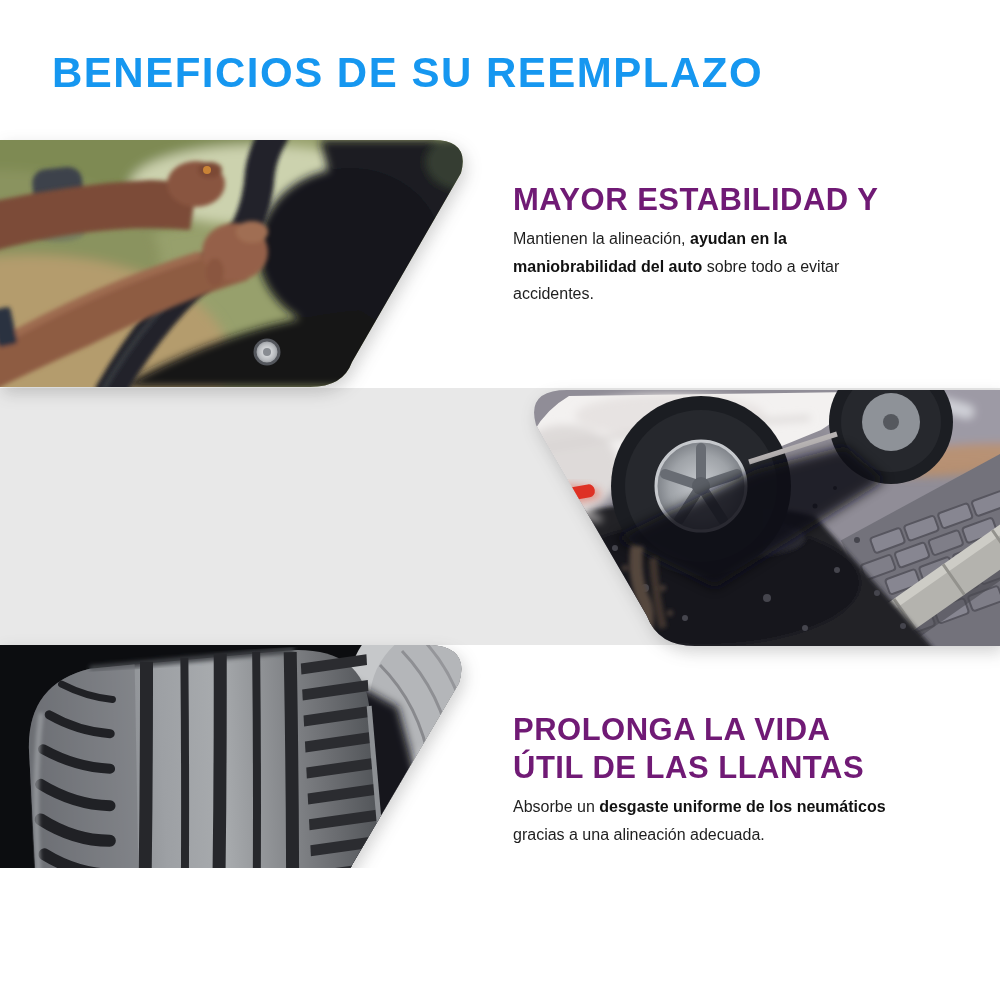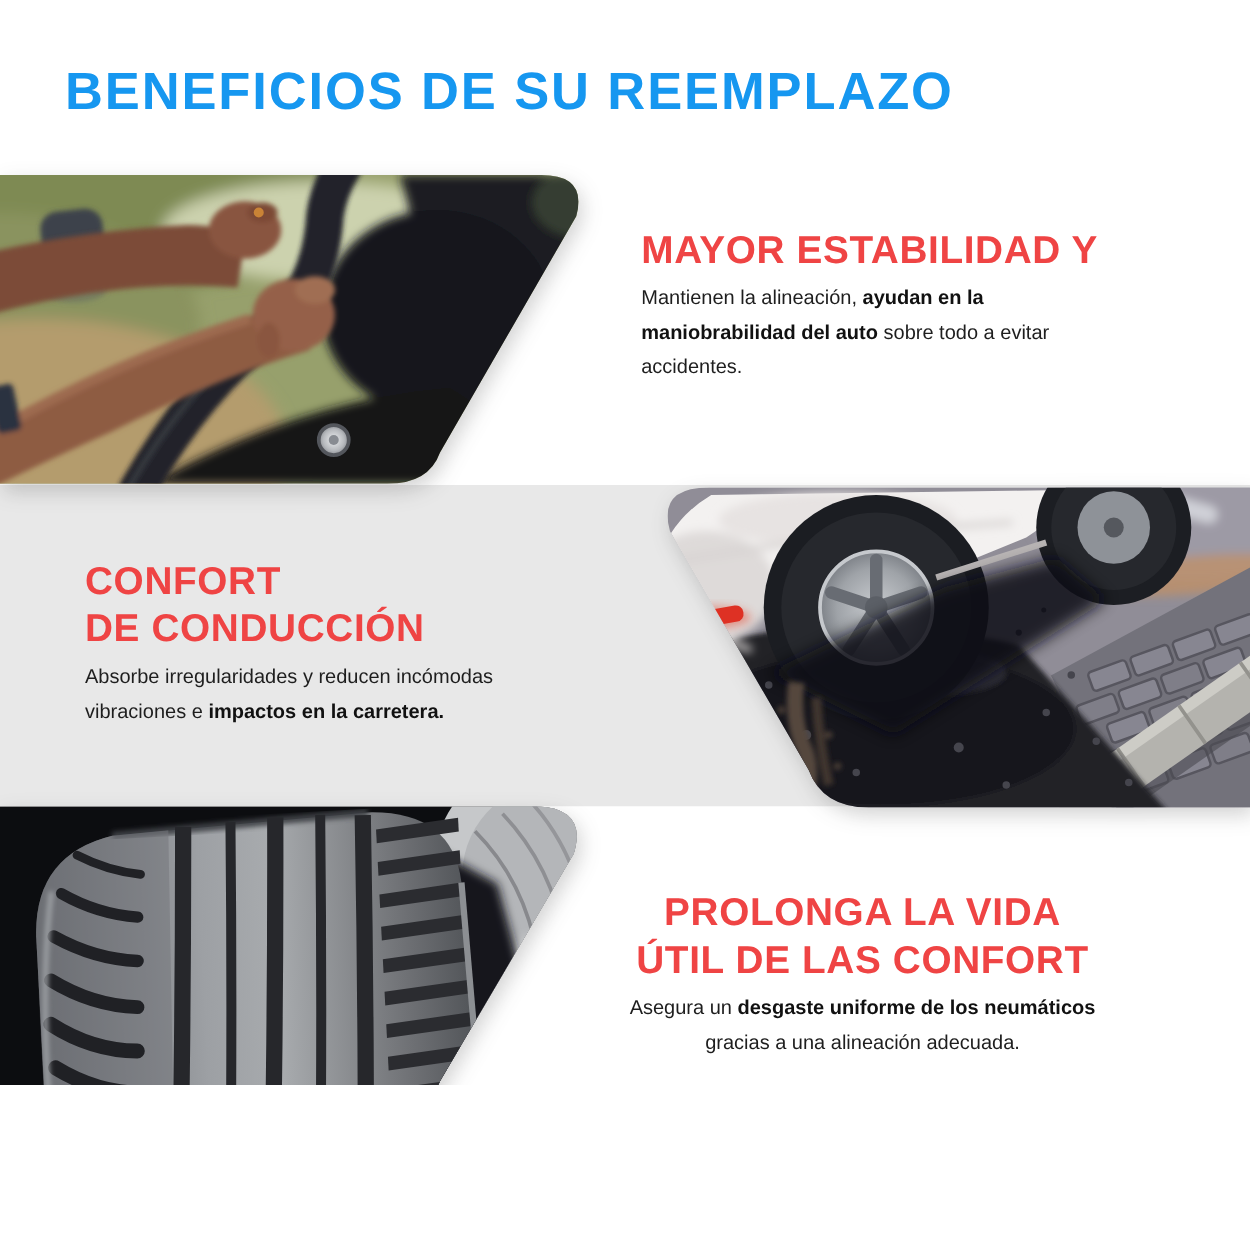--- a/index.html
+++ b/index.html
@@ -12,24 +12,24 @@
     font-size:42px;font-weight:bold;letter-spacing:1.5px;
     color:#1697f0;white-space:nowrap;
   }
   .gray-band{
     position:absolute;left:0;top:388px;width:1000px;height:257px;
     background:#e8e8e8;
   }
   .text-block{position:absolute;}
   .tb-1{left:513px;top:181px;width:400px;}
   .tb-2{left:68px;top:446px;width:410px;}
-  .tb-3{left:485px;top:711px;width:410px;text-align:center;}
+  .tb-3{left:513px;top:711px;width:410px;}
   .benefit-heading{
     font-size:31px;line-height:38px;font-weight:bold;
-    letter-spacing:0.5px;color:#ef4444;
+    letter-spacing:0.5px;color:#701a75;
   }
   .benefit-heading span{display:block;}
   .benefit-body{
     margin-top:6px;font-size:16px;line-height:27.5px;color:#1e1e1e;
   }
   .benefit-body b{color:#111111;}
   .photo{position:absolute;filter:drop-shadow(3px 6px 8px rgba(50,50,50,0.22));}
   .photo-1{left:0;top:140px;}
   .photo-2{left:505px;top:388px;}
   .photo-3{left:0;top:645px;}
@@ -292,29 +292,22 @@
     </g>
   </svg>
 
   <div class="text-block tb-1">
     <div class="benefit-heading">
       <span>MAYOR ESTABILIDAD Y</span>
     </div>
     <div class="benefit-body"><span>Mantienen la alineación, </span><b>ayudan en la maniobrabilidad del auto</b><span> sobre todo a evitar accidentes.</span></div>
   </div>
 
-  <div class="text-block tb-2">
-    <div class="benefit-heading">
-      <span>CONFORT</span>
-      <span>DE CONDUCCIÓN</span>
-    </div>
-    <div class="benefit-body"><span>Absorbe irregularidades y reducen incómodas vibraciones e </span><b>impactos en la carretera.</b><span></span></div>
-  </div>
 
   <div class="text-block tb-3">
     <div class="benefit-heading">
       <span>PROLONGA LA VIDA</span>
-      <span>ÚTIL DE LAS CONFORT</span>
+      <span>ÚTIL DE LAS LLANTAS</span>
     </div>
-    <div class="benefit-body"><span>Asegura un </span><b>desgaste uniforme de los neumáticos</b><span> gracias a una alineación adecuada.</span></div>
+    <div class="benefit-body"><span>Absorbe un </span><b>desgaste uniforme de los neumáticos</b><span> gracias a una alineación adecuada.</span></div>
   </div>
 
 </div>
 
 </body></html>

